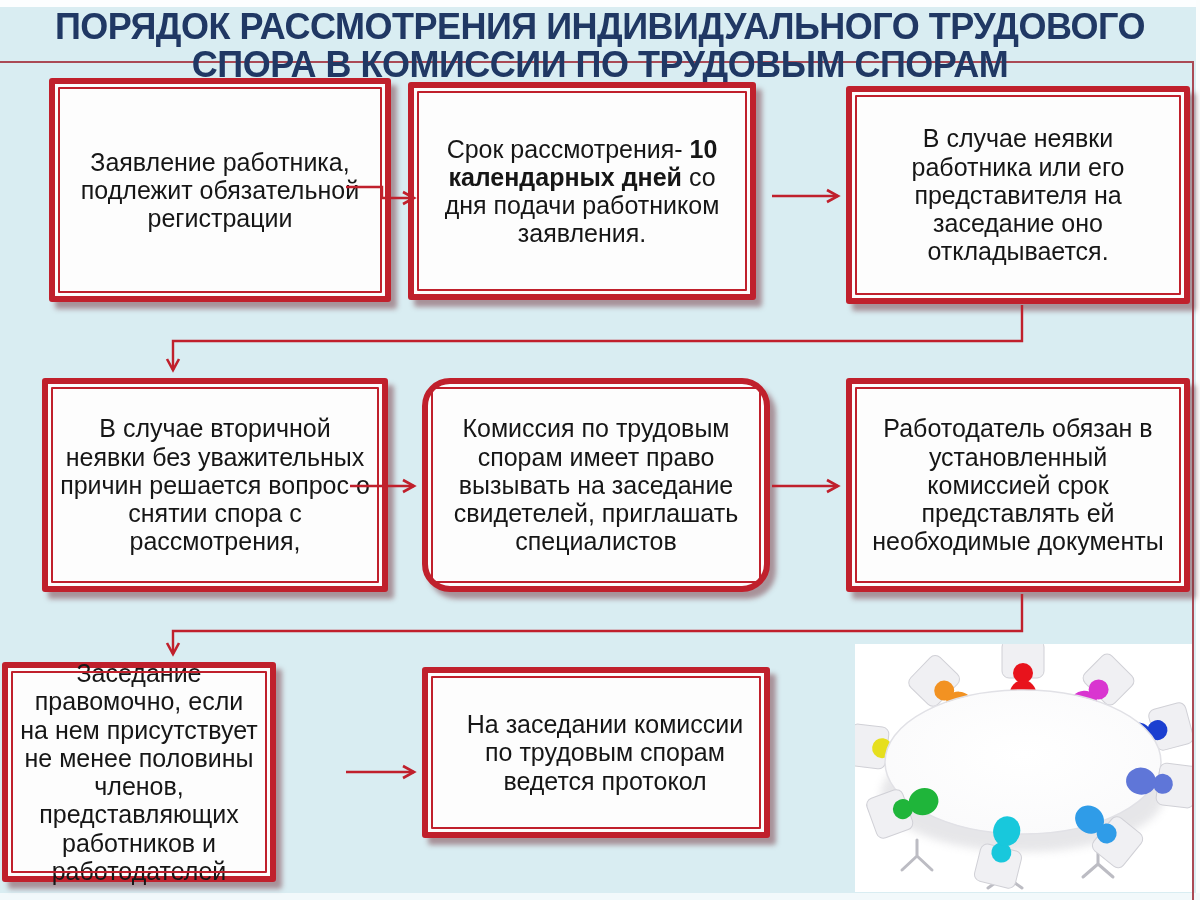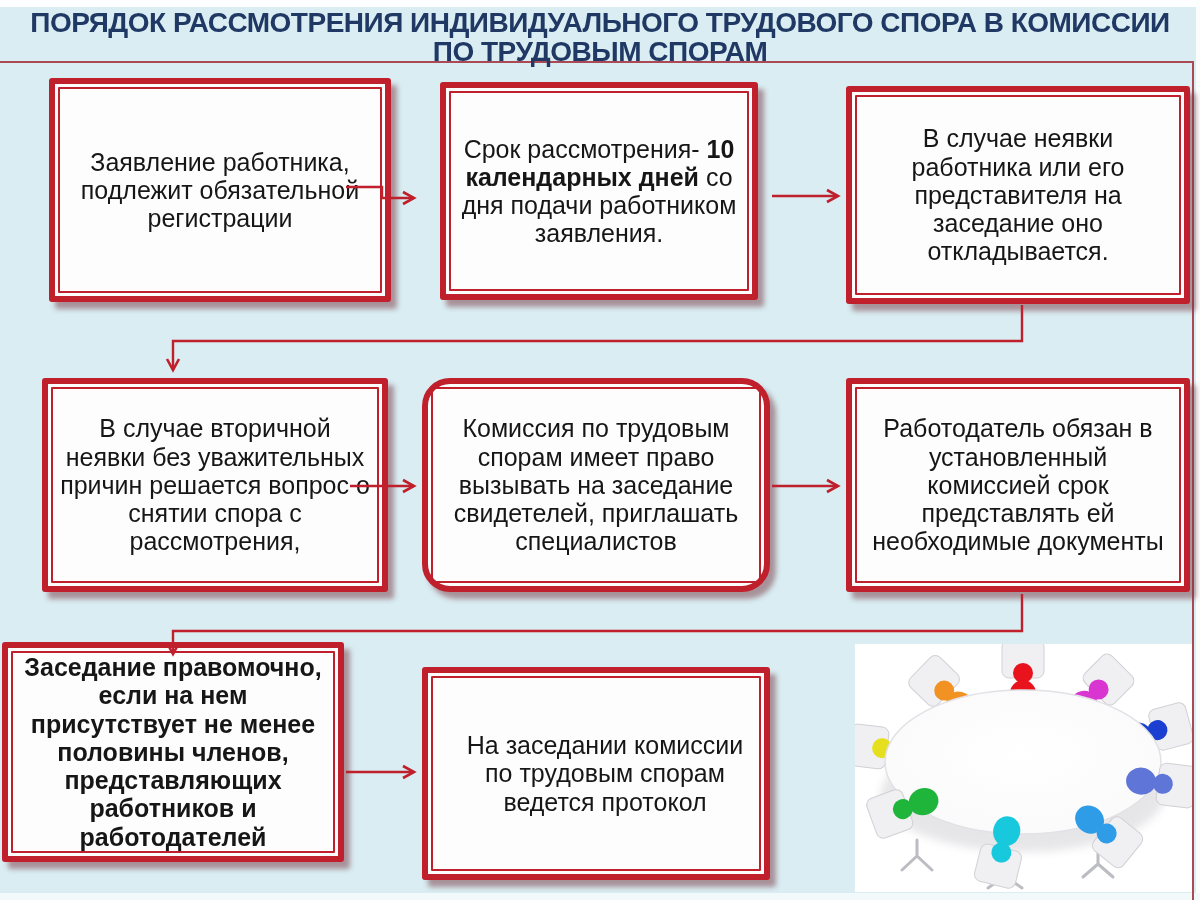--- a/index.html
+++ b/index.html
@@ -9,45 +9,45 @@
     background:#d9edf2;
   }
   .top-strip{ position:absolute; left:0; top:0; width:1200px; height:7px; background:#fcfeff; }
   .right-strip{ position:absolute; left:1196px; top:0; width:4px; height:900px; background:#fbfdfd; }
   .bottom-strip{ position:absolute; left:0; top:893px; width:1200px; height:7px; background:#f2f9fb; }
   .frame-hline{ position:absolute; left:0; top:61px; width:1194px; height:2px; background:#aa4a55; z-index:1; }
   .frame-vline{ position:absolute; left:1192px; top:61px; width:2px; height:839px; background:#aa4a55; z-index:1; }
 
   .title{
     position:absolute; left:0; top:6px; width:1200px; padding:2px 8px;
-    text-align:center; font-weight:bold; font-size:28px; line-height:1.05;
+    text-align:center; font-weight:bold; font-size:36px; line-height:1.05;
     color:#203864; letter-spacing:-0.5px; z-index:2;
   }
 
   .fbox{
     position:absolute; background:#fdfdfd;
     border:6px solid #c0202c; border-radius:3px;
     box-shadow:6px 7px 5px rgba(120,55,65,0.5);
     display:flex; align-items:center; justify-content:center;
     text-align:center; padding:8px 12px; z-index:2;
   }
   .fbox::before{
     content:""; position:absolute; inset:3px;
     border:2px solid #c0202c; border-radius:1px; pointer-events:none;
   }
   .fbox .txt{ font-size:25px; line-height:1.13; color:#161616; }
 
   .r1b1{ left:2px;   top:78px;  width:342px; height:224px;margin-left:47px; }
-  .r1b2{ left:440px; top:82px;  width:318px; height:218px; }
+  .r1b2{ left:408px; top:82px;  width:348px; height:218px; }
   .r1b3{ left:846px; top:86px;  width:344px; height:218px; }
   .r2b1{ left:2px;   top:378px; width:346px; height:214px;margin-left:40px; }
   .r2b2{ left:422px; top:378px; width:348px; height:214px;border-radius:28px; }
   .r2b3{ left:846px; top:378px; width:344px; height:214px; }
-  .r3b1{ left:2px;   top:642px; width:342px; height:220px;font-weight:bold; }
-  .r3b2{ left:422px; top:667px; width:348px; height:213px;padding-left:30px; }
+  .r3b1{ left:2px;   top:662px; width:274px; height:220px; }
+  .r3b2{ left:422px; top:667px; width:348px; height:171px;padding-left:30px; }
 
   .arrows{ position:absolute; inset:0; z-index:3; pointer-events:none; }
 
   .clipart-card{
     position:absolute; left:855px; top:644px; width:337px; height:248px;
     background:#ffffff; z-index:2;
   }
   .clipart-card svg{ display:block; width:100%; height:100%; }
   .chair{ fill:#f0f0f3; stroke:#d0d0d6; stroke-width:1; }
   .p-head{ fill:currentColor; }

